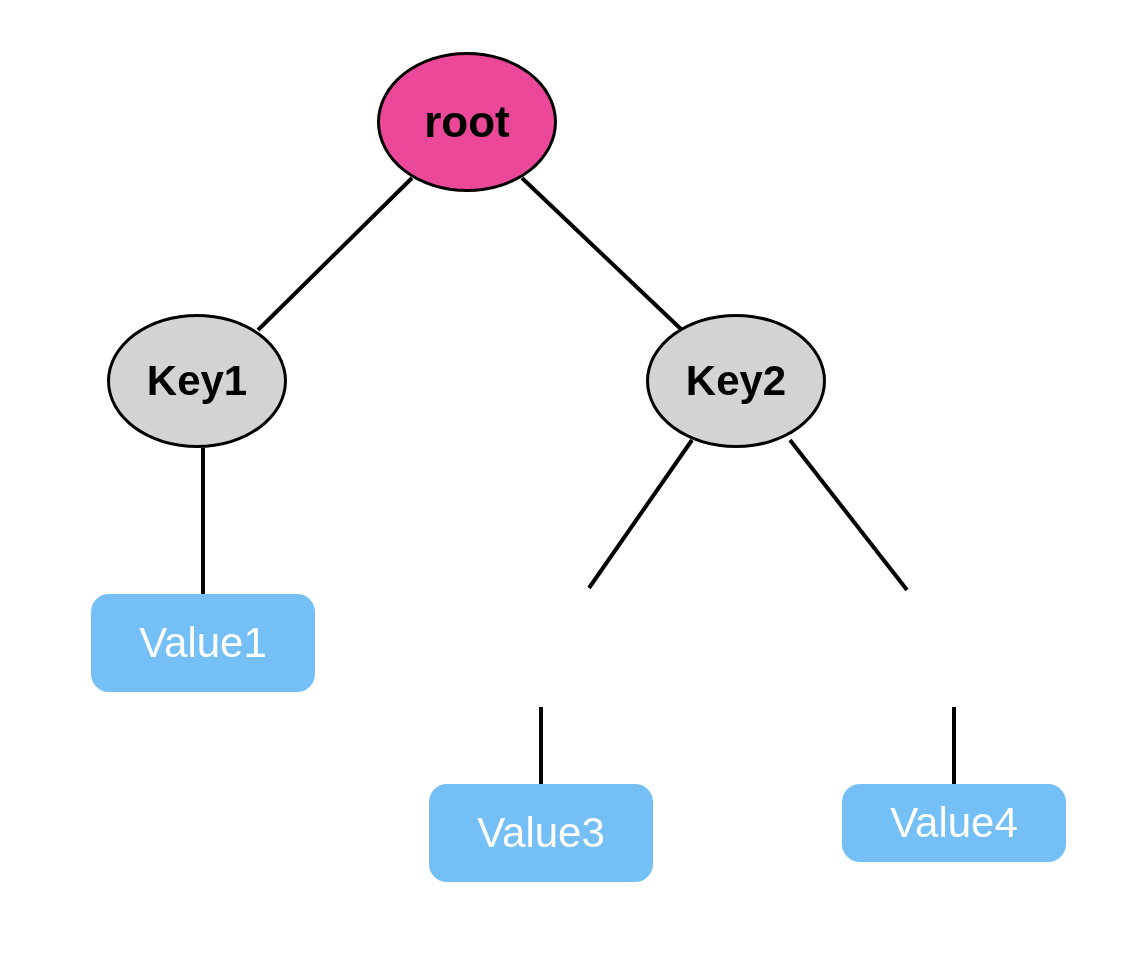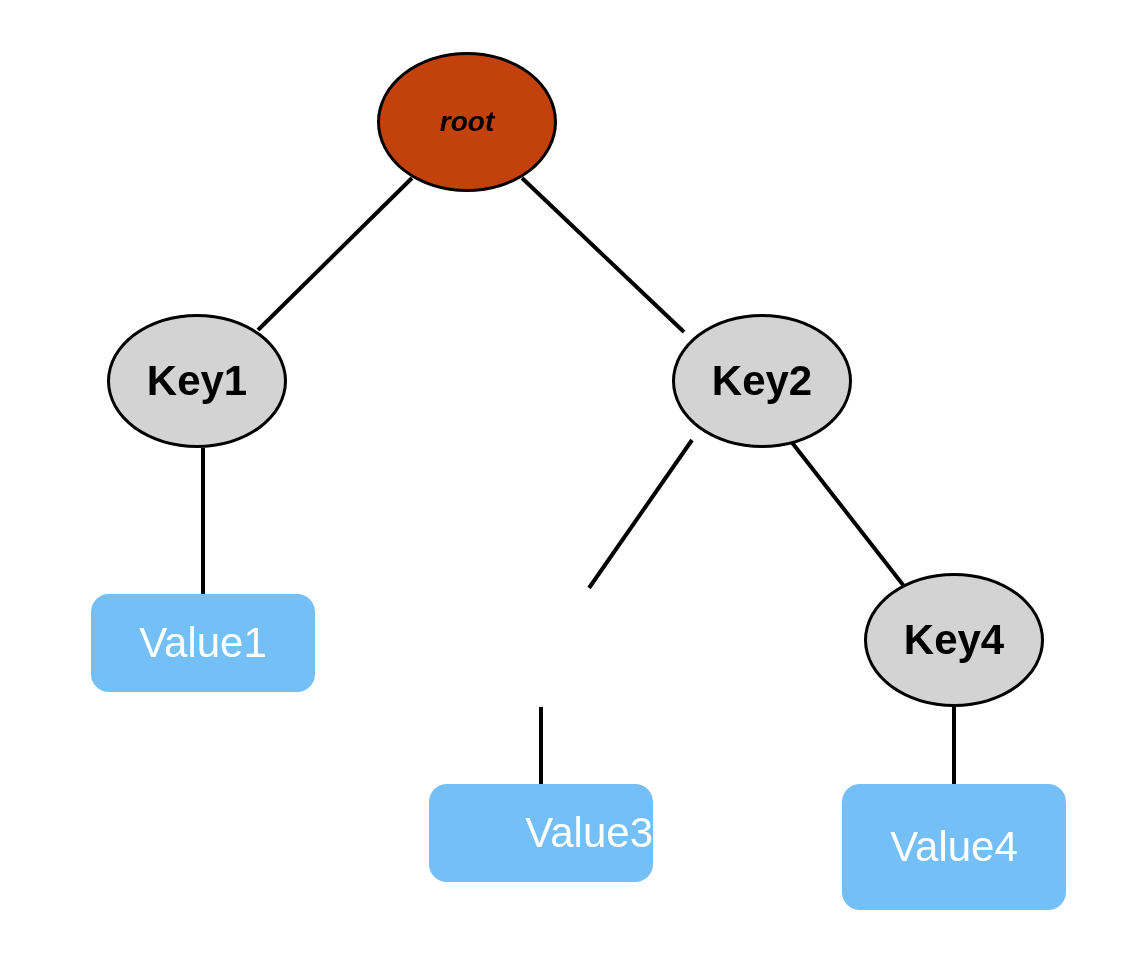--- a/index.html
+++ b/index.html
@@ -36,23 +36,22 @@
     text-align: center;
     white-space: nowrap;
   }
   .node-ellipse {
     border-radius: 50%;
     border: 3px solid #000000;
     font-weight: bold;
     color: #000000;
   }
   .node-root {
-    background: #c2410c;
-    font-size: 28px;
-    font-style: italic;
+    background: #ec4899;
+    font-size: 44px;
   }
   .node-key {
     background: #d3d3d3;
     font-size: 42px;
   }
   .node-value {
     background: #74bff5;
     border-radius: 18px;
     color: #ffffff;
     font-size: 42px;
@@ -75,34 +74,31 @@
     </svg>
 
   <div class="node node-ellipse node-root" style="left: 377px; top: 52px; width: 180px; height: 140px;">
     <span>root</span>
   </div>
 
   <div class="node node-ellipse node-key" style="left: 107px; top: 314px; width: 180px; height: 134px;">
     <span>Key1</span>
   </div>
 
-  <div class="node node-ellipse node-key" style="left: 672px; top: 314px; width: 180px; height: 134px;">
+  <div class="node node-ellipse node-key" style="left: 646px; top: 314px; width: 180px; height: 134px;">
     <span>Key2</span>
   </div>
 
 
-  <div class="node node-ellipse node-key" style="left: 864px; top: 573px; width: 180px; height: 134px;">
-    <span>Key4</span>
-  </div>
 
   <div class="node node-value" style="left: 91px; top: 594px; width: 224px; height: 98px;">
     <span>Value1</span>
   </div>
 
-  <div class="node node-value" style="left: 429px; top: 784px; width: 224px; height: 98px; justify-content: flex-end;">
+  <div class="node node-value" style="left: 429px; top: 784px; width: 224px; height: 98px;">
     <span>Value3</span>
   </div>
 
-  <div class="node node-value" style="left: 842px; top: 784px; width: 224px; height: 126px;">
+  <div class="node node-value" style="left: 842px; top: 784px; width: 224px; height: 78px;">
     <span>Value4</span>
   </div>
 
 </div>
 
 </body></html>

